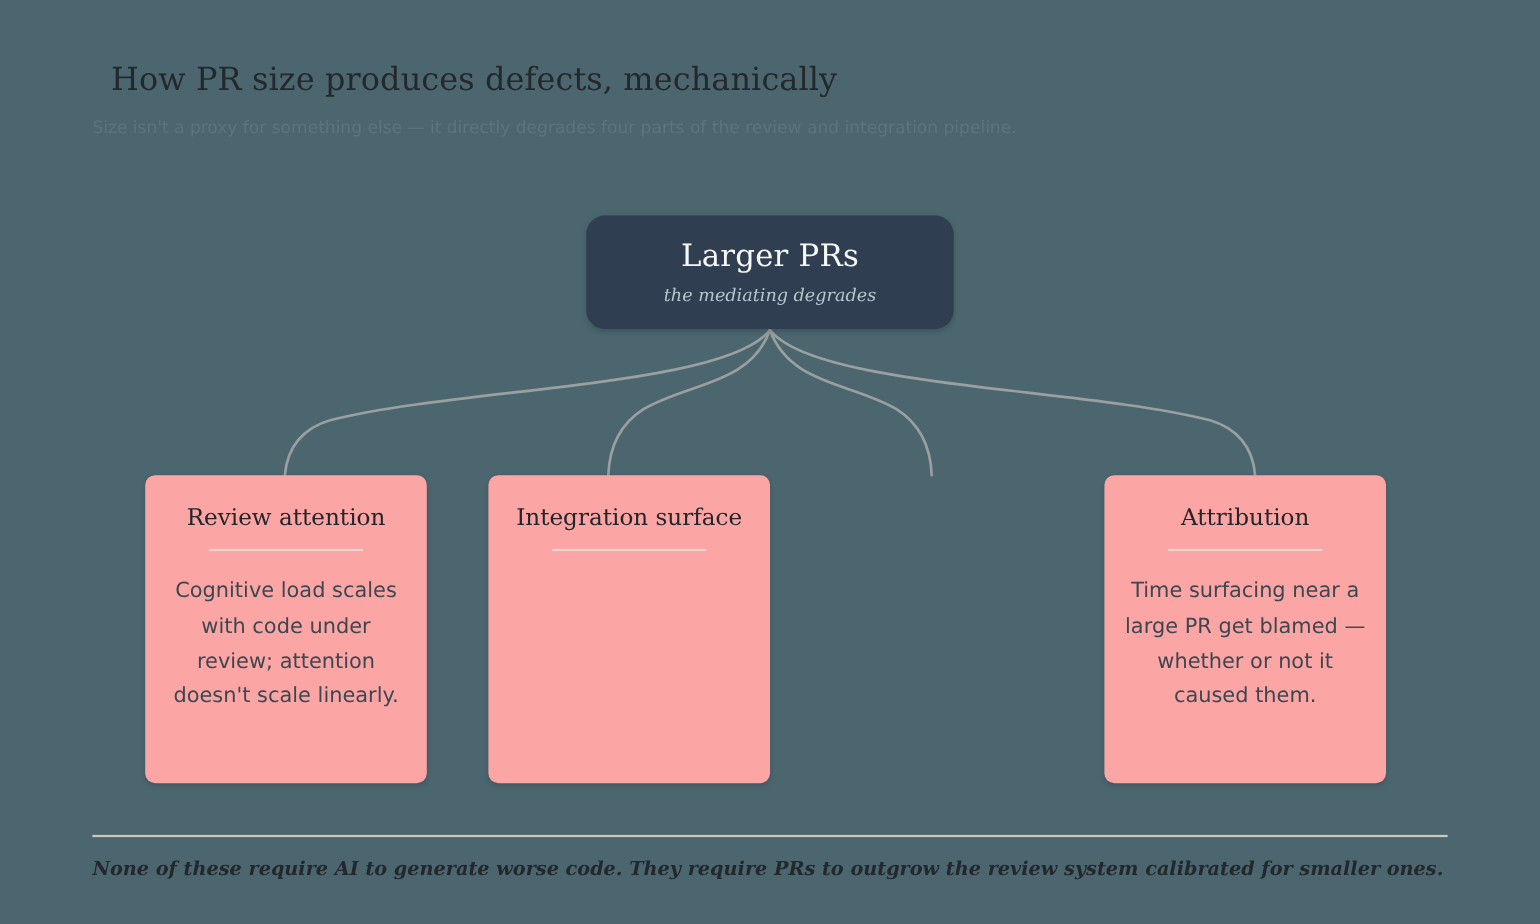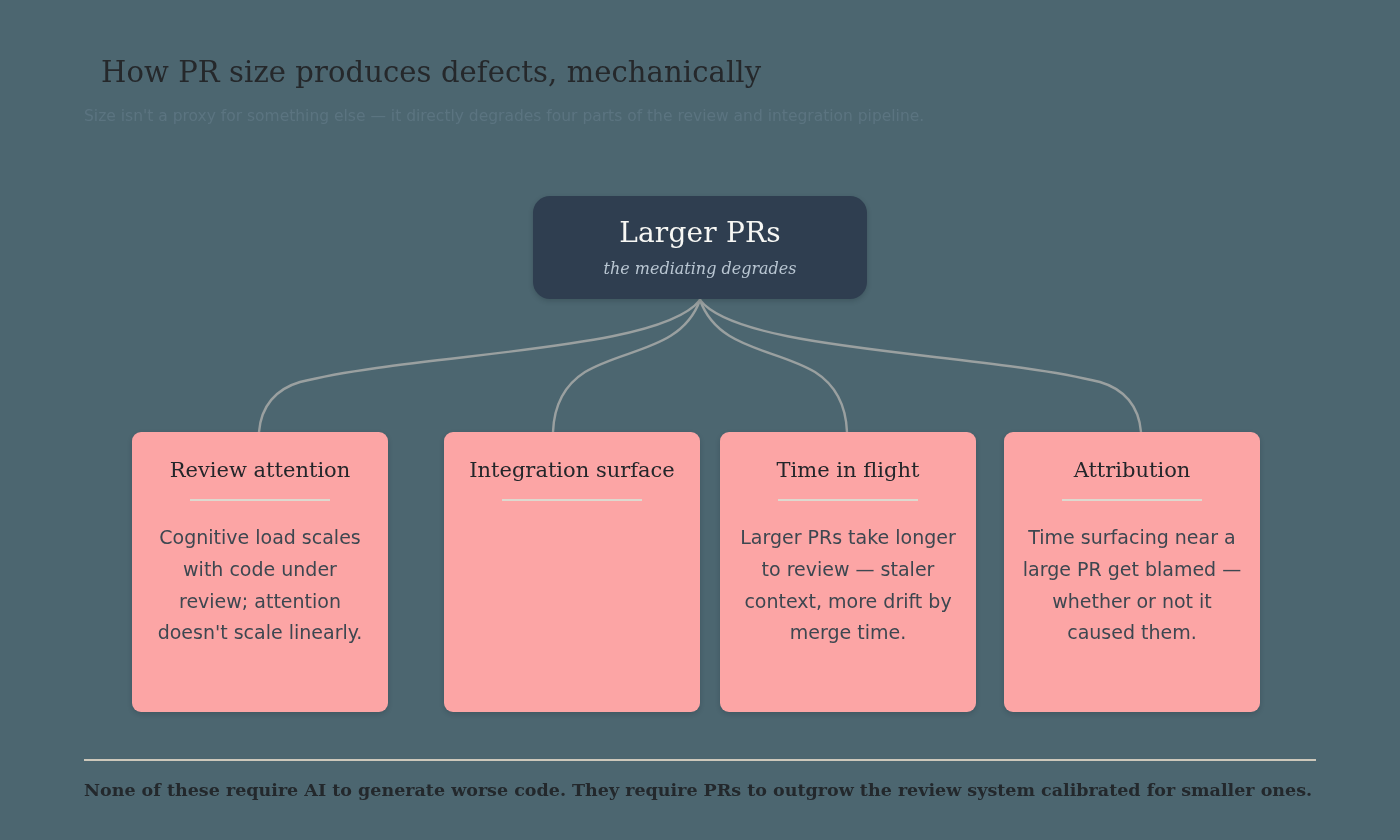--- a/index.html
+++ b/index.html
@@ -137,20 +137,21 @@
     width: 1232px;
     height: 2px;
     background: #cdc8bb;
   }
   .footer-note {
     position: absolute;
     left: 84px;
     top: 779px;
     width: 1260px;
     font-family: "DejaVu Serif", serif;
+    font-style: italic;
     font-weight: 700;
     font-size: 17.5px;
     color: #23282c;
     line-height: 1.35;
     white-space: nowrap;
   }
 </style>
 </head>
 <body>
 
@@ -179,25 +180,20 @@
     <div class="card-title">Review attention</div>
     <div class="card-rule"></div>
     <div class="card-body">Cognitive load scales with code under review; attention doesn't scale linearly.</div>
   </div>
 
   <div class="card" style="left:444px;">
     <div class="card-title">Integration surface</div>
     <div class="card-rule"></div>
   </div>
 
-  <div class="card" style="left:720px;">
-    <div class="card-title">Time in flight</div>
-    <div class="card-rule"></div>
-    <div class="card-body">Larger PRs take longer to review — staler context, more drift by merge time.</div>
-  </div>
 
   <div class="card" style="left:1004px;">
     <div class="card-title">Attribution</div>
     <div class="card-rule"></div>
     <div class="card-body">Time surfacing near a large PR get blamed — whether or not it caused them.</div>
   </div>
 
   <div class="footer-rule"></div>
   <div class="footer-note">None of these require AI to generate worse code. They require PRs to outgrow the review system calibrated for smaller ones.</div>
 

